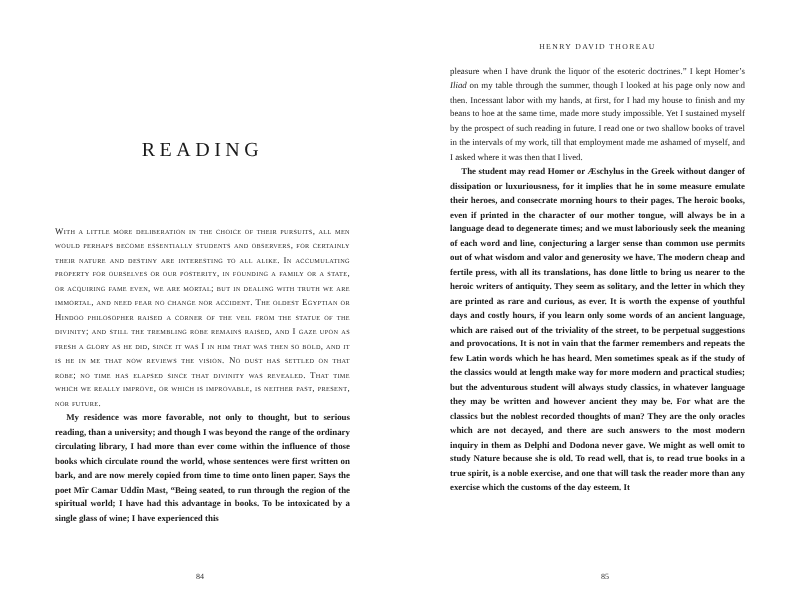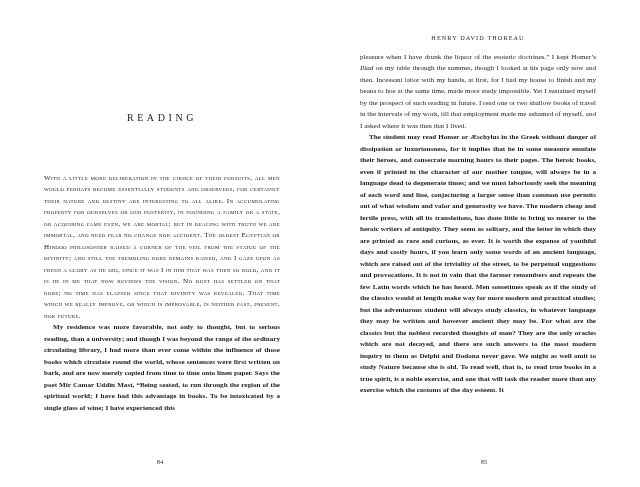--- a/index.html
+++ b/index.html
@@ -39,21 +39,21 @@
   .running-head {
     font-family: "Liberation Serif", serif;
     font-size: 6.2px;
     letter-spacing: 1.1px;
     text-align: center;
     color: #2b2b2b;
     text-transform: uppercase;
     height: 12px;
   }
   .chapter-title {
-    font-size: 10px;
+    font-size: 16px;
     letter-spacing: 3.6px;
     text-align: center;
     color: #1a1a1a;
     margin-top: 78px;
     margin-bottom: 0;
     font-weight: normal;
     text-transform: uppercase;
   }
   .body-block {
     margin-top: 50px;

